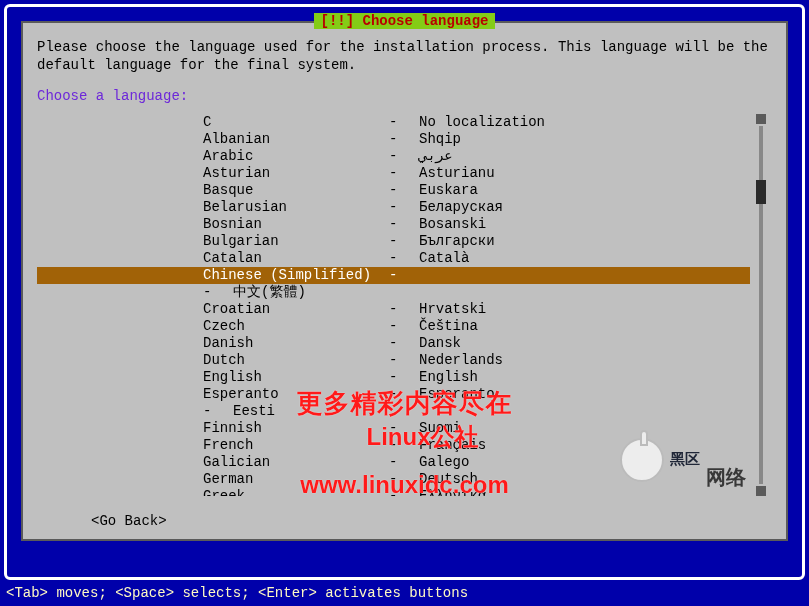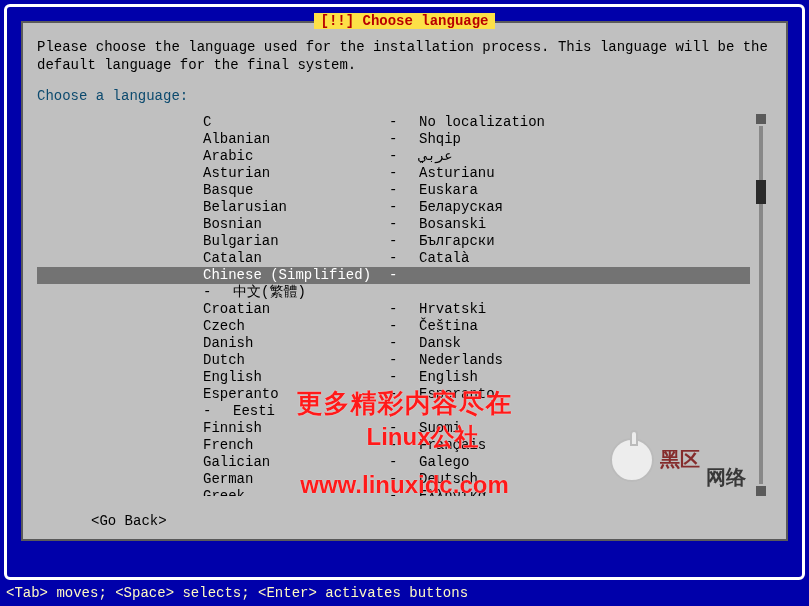--- a/index.html
+++ b/index.html
@@ -24,35 +24,35 @@
     background: #c0c0c0;
     border: 2px solid #5a5a5a;
     padding: 10px 0 8px 0;
   }
   .panel-title-wrap {
     position: absolute;
     top: -10px; left: 0; right: 0;
     text-align: center;
   }
   .panel-title {
-    background: #fde047;
+    background: #84cc16;
     color: #b80000;
     padding: 0 6px;
     font-weight: bold;
     display: inline-block;
   }
   .intro {
     padding: 6px 14px 0 14px;
     color: #000;
     line-height: 1.25;
     white-space: pre-wrap;
   }
   .prompt {
     padding: 14px 14px 6px 14px;
-    color: #0c4a6e;
+    color: #6d28d9;
   }
   .list-wrap {
     position: relative;
     margin: 4px 14px 0 14px;
     height: 382px;
   }
   .list {
     position: absolute;
     top: 0; left: 0; right: 22px; bottom: 0;
     overflow: hidden;
@@ -61,21 +61,21 @@
     display: flex;
     height: 17px;
     line-height: 17px;
     white-space: pre;
     padding-left: 166px;
   }
   .row .col1 { width: 186px; }
   .row .col2 { width: 30px; text-align: left; }
   .row .col3 { flex: 1; }
   .row.selected {
-    background: #737373;
+    background: #a16207;
     color: #ffffff;
   }
   .scrollbar {
     position: absolute;
     top: 0; right: 6px; bottom: 0;
     width: 10px;
   }
   .sb-arrow {
     width: 10px; height: 10px;
     background: #5a5a5a;
@@ -134,21 +134,21 @@
   }
   .logo-stem {
     position: absolute;
     top: -10px; left: 18px;
     width: 8px; height: 16px;
     background: #f2f2f2;
     border: 2px solid #bbb;
     border-radius: 4px 4px 0 0;
   }
   .logo-text1 {
-    color: #7f1d1d; font-family: sans-serif; font-size: 20px; font-weight: bold;
+    color: #0f172a; font-family: sans-serif; font-size: 15px; font-weight: bold;
   }
   .logo-text2 {
     color: #2a2a2a; font-family: sans-serif; font-size: 20px; font-weight: bold; margin-top: 36px;
   }
 </style>
 </head>
 <body>
 
 <div class="frame-outer">
   <div class="panel">

